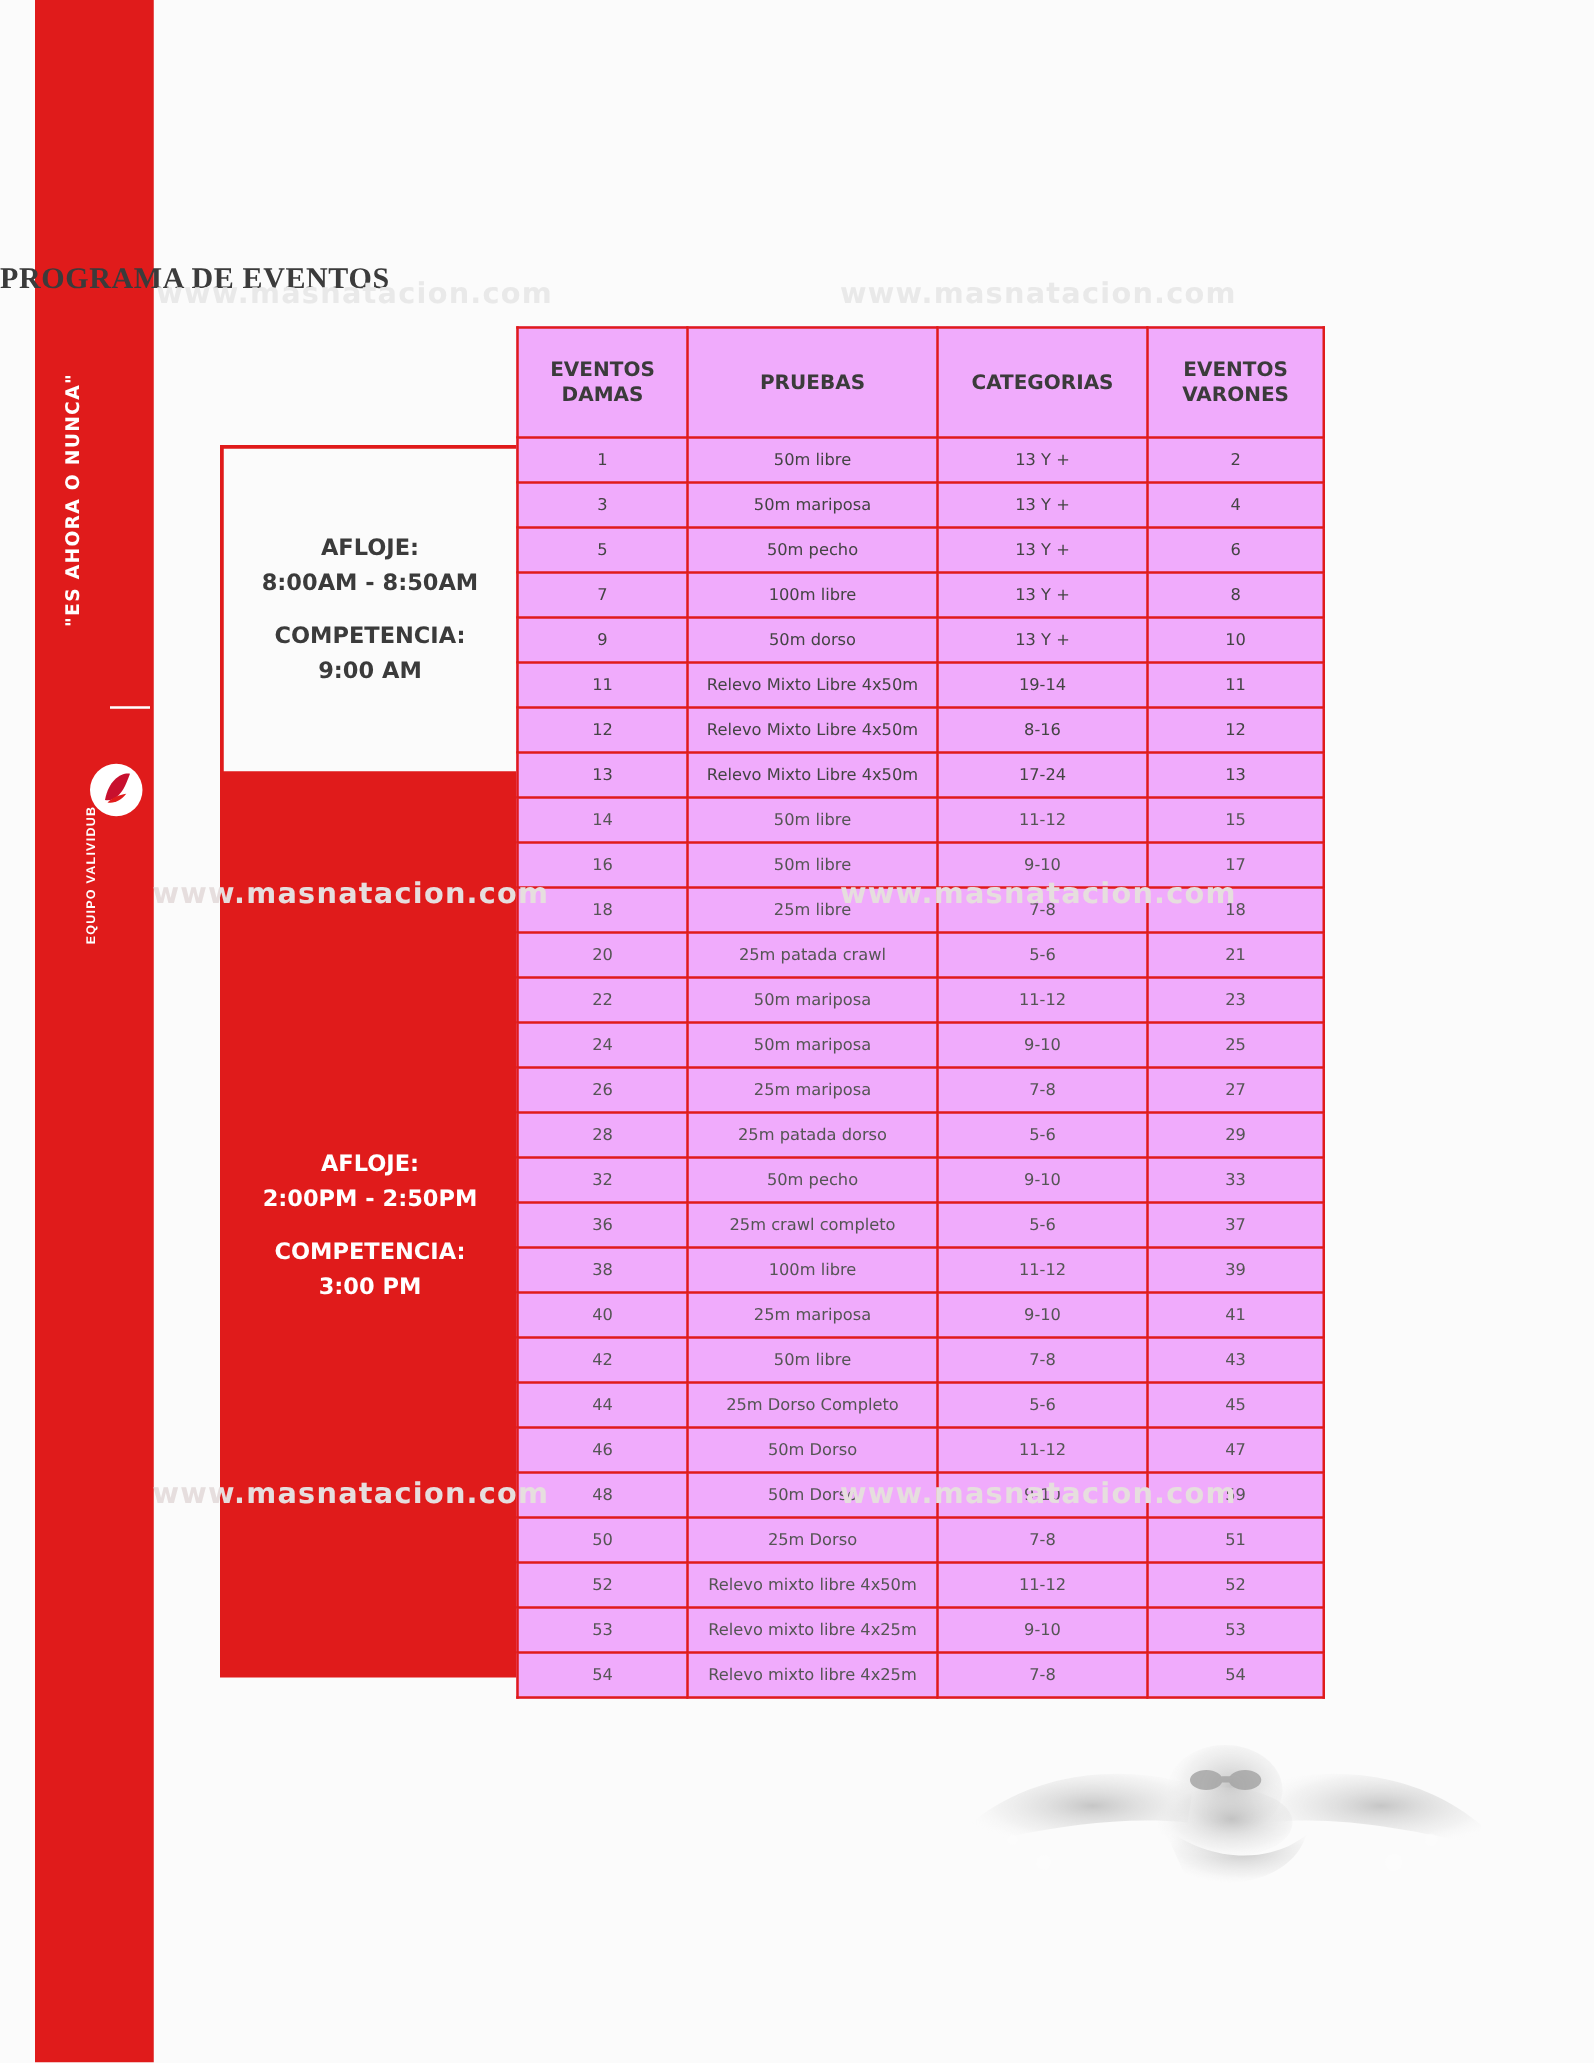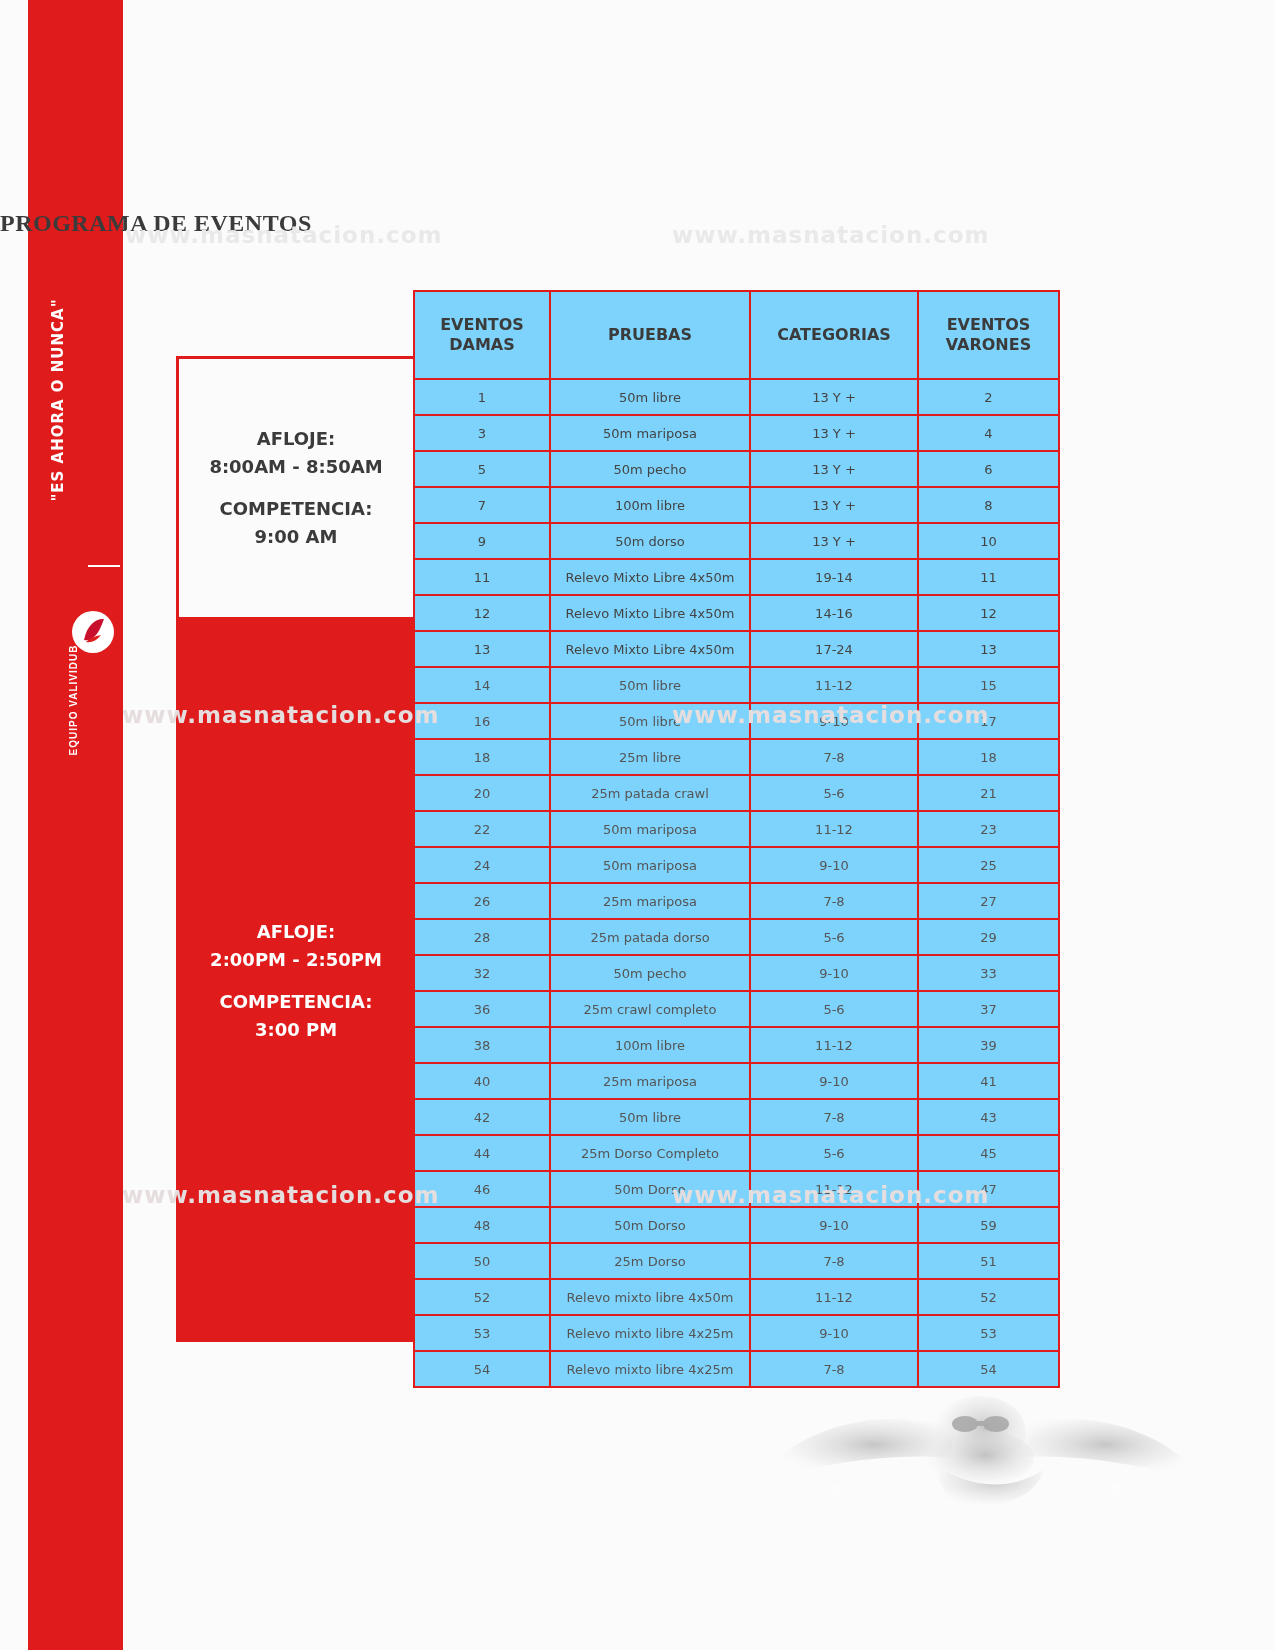--- a/index.html
+++ b/index.html
@@ -68,22 +68,22 @@
     background:#e01b1b;z-index:3;
     display:flex;align-items:center;justify-content:center;
   }
   .sched-inner{text-align:center;line-height:1.55;font-family:"DejaVu Sans", sans-serif;}
   #block-morning .sched-inner{color:#3b3b3b;font-size:18px;font-weight:bold;}
   #block-afternoon .sched-inner{color:#ffffff;font-size:18px;font-weight:bold;}
   .sched-gap{height:14px;}
 
   
   #events-table{
-    position:absolute;left:413px;top:290px;border-collapse:collapse;z-index:4;
-    background:#7dd3fc;
+    position:absolute;left:413px;top:261px;border-collapse:collapse;z-index:4;
+    background:#f0abfc;
   }
   #events-table td,#events-table th{
     border:2px solid #e01b1b;
     text-align:center;vertical-align:middle;
     font-family:"DejaVu Sans", sans-serif;
     background:transparent;
   }
   #events-table thead th{
     height:84px;font-size:16px;font-weight:bold;color:#3b3b3b;line-height:1.25;
   }
@@ -191,21 +191,21 @@
       </tr>
       <tr class="grp-am">
         <td class="num">11</td>
         <td>Relevo Mixto Libre 4x50m</td>
         <td>19-14</td>
         <td class="num">11</td>
       </tr>
       <tr class="grp-am">
         <td class="num">12</td>
         <td>Relevo Mixto Libre 4x50m</td>
-        <td>14-16</td>
+        <td>8-16</td>
         <td class="num">12</td>
       </tr>
       <tr class="grp-am">
         <td class="num">13</td>
         <td>Relevo Mixto Libre 4x50m</td>
         <td>17-24</td>
         <td class="num">13</td>
       </tr>
       <tr class="grp-pm">
         <td class="num">14</td>

